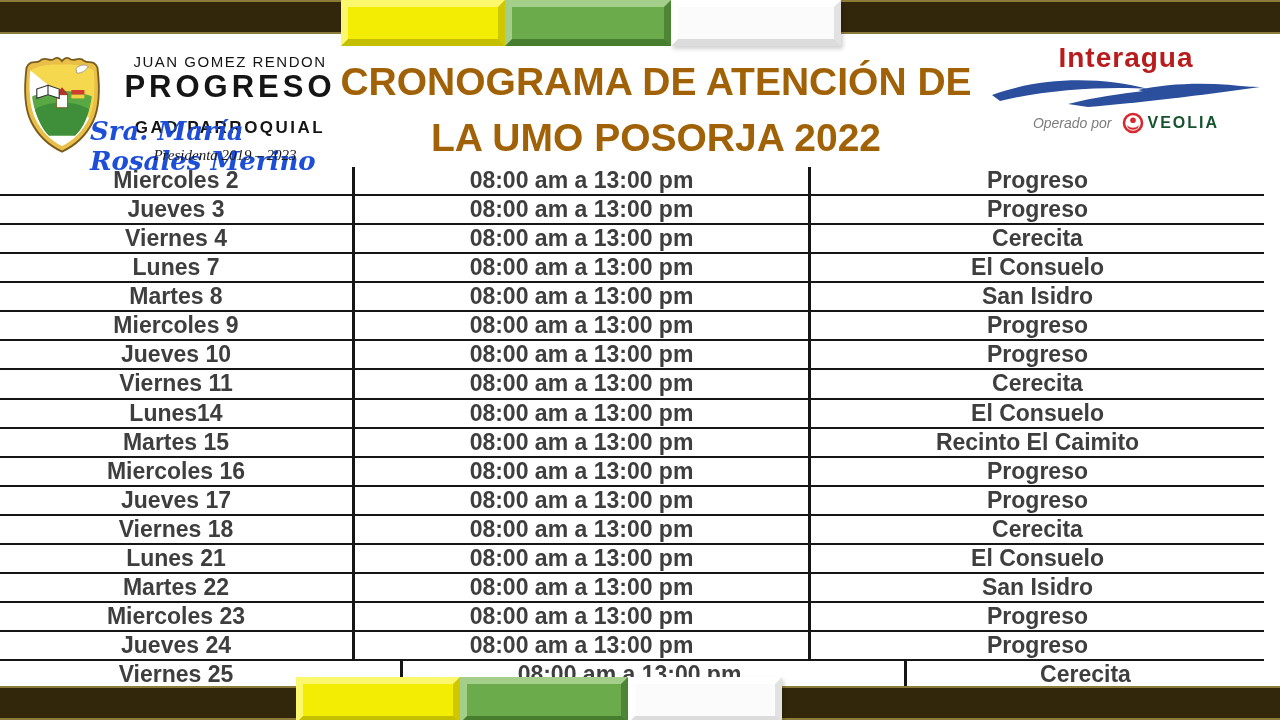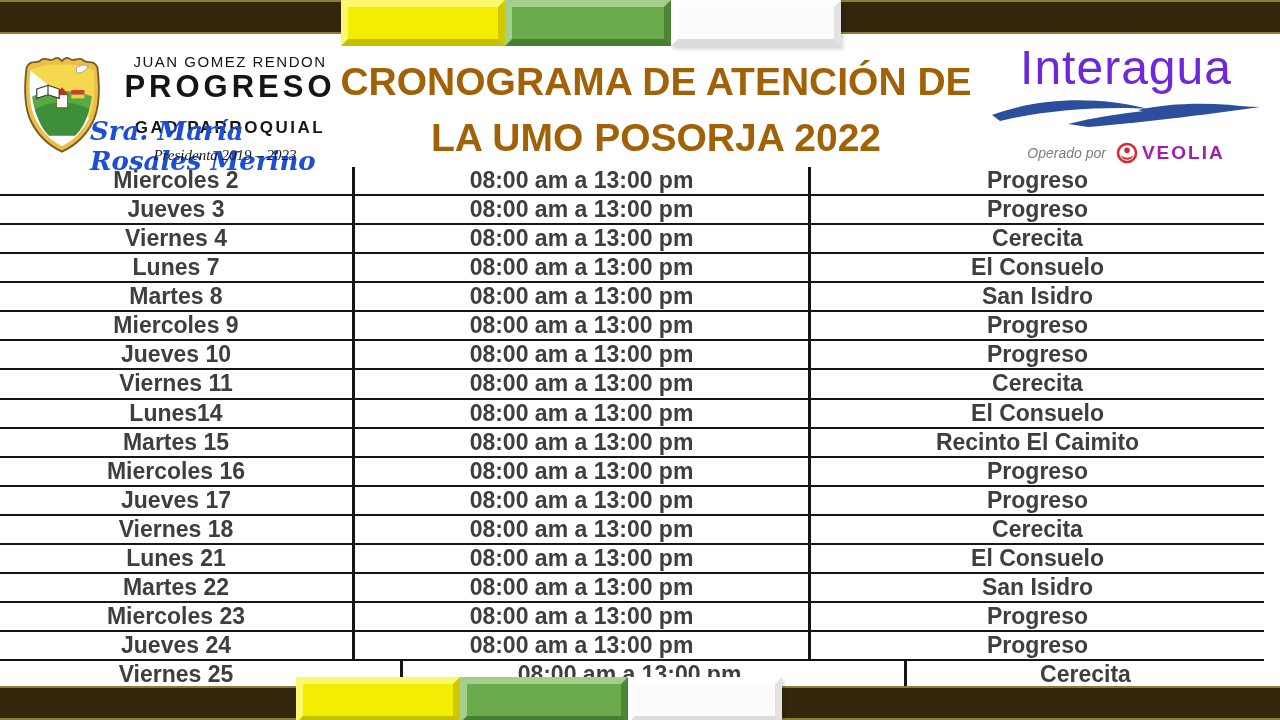--- a/index.html
+++ b/index.html
@@ -32,26 +32,26 @@
              font-size:26px;color:#1d4ed8;}
   .term{position:absolute;left:90px;top:147px;width:270px;text-align:center;
         font-family:"Liberation Serif",serif;font-size:15px;color:#1a1a1a;font-style:italic;}
 
   
   .main-title{position:absolute;left:322px;top:54px;width:668px;text-align:center;
               color:#a16207;font-weight:700;font-size:39px;line-height:56px;letter-spacing:0px;}
 
   
   .interagua{position:absolute;left:982px;top:44px;width:288px;text-align:center;}
-  .interagua-name{font-size:48px;font-weight:400;color:#6d28d9;letter-spacing:1px;line-height:1;}
+  .interagua-name{font-size:28px;font-weight:700;color:#b91c1c;letter-spacing:1px;line-height:1;}
   .waves{display:block;margin:2px auto 0 auto;}
-  .operado-row{margin-top:14px;display:flex;align-items:center;justify-content:center;gap:10px;}
+  .operado-row{margin-top:4px;display:flex;align-items:center;justify-content:center;gap:10px;}
   .operado-text{font-style:italic;font-size:14px;color:#7d7d7d;}
   .veolia-wrap{display:flex;align-items:center;gap:4px;}
-  .veolia-name{font-size:19px;font-weight:800;color:#a21caf;letter-spacing:2px;}
+  .veolia-name{font-size:16px;font-weight:800;color:#14532d;letter-spacing:2px;}
 
   
   .sched{position:absolute;left:0;top:167px;width:1264px;height:521px;display:flex;flex-direction:column;}
   .srow{flex:1;display:grid;grid-template-columns:352px 456px 1fr;border-bottom:2px solid #161616;}
   .srow:last-child{border-bottom:none;gap:48px;}
   .cell{display:flex;align-items:center;justify-content:center;
         font-size:23px;font-weight:700;color:#3e3e3e;white-space:nowrap;}
   .cell.time,.cell.place{border-left:3px solid #161616;}
 </style>
 </head>

